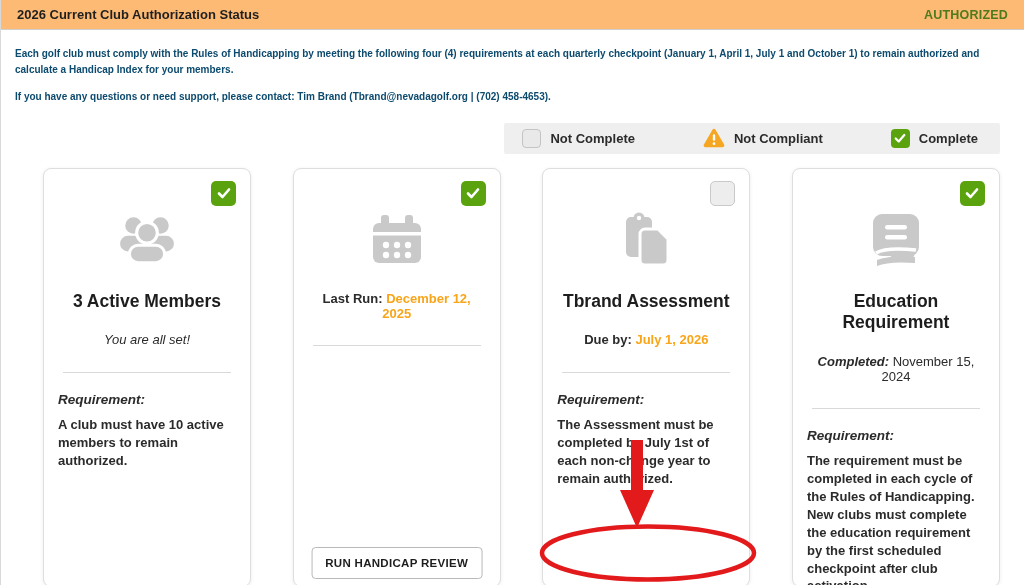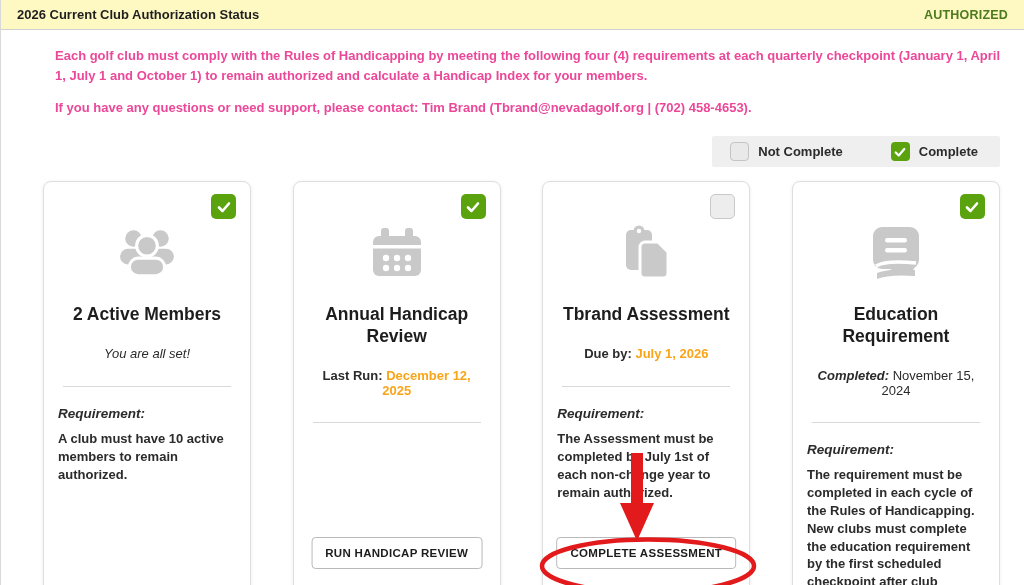--- a/index.html
+++ b/index.html
@@ -16,33 +16,33 @@
   body{
     font-family:"Liberation Sans","DejaVu Sans",sans-serif;
     background:#ffffff;
     color:var(--text-dark);
     border-left:1px solid #d9d9d9;
     overflow:hidden;
   }
   
   .panel-header{
     display:flex;justify-content:space-between;align-items:center;
-    background:#fef9c3;border-bottom:1px solid #cfcfcf;
+    background:#fdba74;border-bottom:1px solid #cfcfcf;
     padding:7px 16px;height:30px;
   }
   .panel-header .title{font-size:13px;font-weight:700;color:#1f1f1f;}
   .panel-header .status{font-size:12.5px;font-weight:700;color:var(--status-green);letter-spacing:.2px;}
   
   .intro{padding:16px 16px 0 14px;}
-  .intro p{font-size:13px;font-weight:600;line-height:1.55;color:#ec4899;margin-left:40px;}
+  .intro p{font-size:10px;font-weight:600;line-height:1.55;color:#0c4a6e;}
   .intro p + p{margin-top:12px;}
   
   .legend-row{display:flex;justify-content:flex-end;margin:18px 24px 0 0;}
   .legend{
-    display:flex;align-items:center;gap:48px;
+    display:flex;align-items:center;gap:68px;
     background:#efefef;border-radius:2px;padding:6px 22px 6px 18px;height:31px;
   }
   .legend-item{display:flex;align-items:center;gap:9px;}
   .legend-item .label{font-size:13px;font-weight:700;color:#2b2b2b;white-space:nowrap;}
   .checkbox-empty{
     width:19px;height:19px;background:#e9e9e9;border:1px solid #c4c4c4;border-radius:4px;
   }
   .checkbox-checked{
     width:19px;height:19px;background:var(--badge-green);border-radius:4px;
     display:flex;align-items:center;justify-content:center;
@@ -75,21 +75,21 @@
   .card-meta .meta-label{font-weight:700;}
   .card-meta .meta-label.italic{font-style:italic;}
   .card-meta .meta-value.orange{color:var(--date-orange);font-weight:700;}
   .card-meta .meta-value.plain{font-weight:400;color:#2b2b2b;}
   .card-meta .subtitle{font-weight:400;font-style:italic;}
   .card hr{border:none;border-top:1px solid #d9d9d9;margin:24px 5px 0 5px;}
   .req{margin-top:18px;font-size:13px;line-height:1.38;color:#2b2b2b;}
   .req .req-label{display:block;font-weight:700;font-style:italic;font-size:13.5px;margin-bottom:6px;}
   .req .req-text{font-weight:600;}
   .card-button{
-    position:absolute;bottom:30px;left:50%;transform:translateX(-50%);
+    position:absolute;bottom:7px;left:50%;transform:translateX(-50%);
     background:#fff;border:1px solid #b9b9b9;border-radius:4px;
     padding:9px 13px;font-family:inherit;
     font-size:11.5px;font-weight:700;letter-spacing:.3px;color:#1d1d1d;
     white-space:nowrap;cursor:pointer;
   }
   
   .annotation-arrow{
     position:absolute;bottom:58px;left:50%;transform:translateX(calc(-50% - 9px));
     width:52px;height:88px;pointer-events:none;z-index:3;
   }
@@ -109,20 +109,30 @@
 <section class="intro">
   <p>Each golf club must comply with the Rules of Handicapping by meeting the following four (4) requirements at each quarterly checkpoint (January 1, April 1, July 1 and October 1) to remain authorized and calculate a Handicap Index for your members.</p>
   <p>If you have any questions or need support, please contact: Tim Brand (Tbrand@nevadagolf.org | (702) 458-4653).</p>
 </section>
 
 <div class="legend-row">
   <div class="legend">
     <div class="legend-item">
       <span class="checkbox-empty"></span>
       <span class="label">Not Complete</span>
+    </div>
+    <div class="legend-item">
+      <span class="warning-triangle">
+        <svg viewBox="0 0 24 22">
+            <path d="M10.3 1.8 L0.9 18.2 a2 2 0 0 0 1.7 3 h18.8 a2 2 0 0 0 1.7 -3 L13.7 1.8 a2 2 0 0 0 -3.4 0 z" fill="#f5a623"></path>
+            <rect x="10.7" y="7" width="2.6" height="7" rx="1.3" fill="#fff"></rect>
+            <circle cx="12" cy="17.2" r="1.5" fill="#fff"></circle>
+          </svg>
+      </span>
+      <span class="label">Not Compliant</span>
     </div>
     <div class="legend-item">
       <span class="checkbox-checked">
         <svg viewBox="0 0 14 14">
             <path d="M2 7.5 L5.5 11 L12 3.5" stroke="#fff" stroke-width="2.6" fill="none" stroke-linecap="round" stroke-linejoin="round"></path>
           </svg>
       </span>
       <span class="label">Complete</span>
     </div>
   </div>
@@ -143,21 +153,21 @@
         <g fill="#c9c9c9">
           <circle cx="15" cy="10" r="8"></circle>
             <rect x="2" y="20" width="26" height="15" rx="7.5"></rect>
           <circle cx="41" cy="10" r="8"></circle>
             <rect x="28" y="20" width="26" height="15" rx="7.5"></rect>
           <circle cx="28" cy="17" r="10" stroke="#fff" stroke-width="3"></circle>
           <rect x="11" y="29" width="34" height="17" rx="8.5" stroke="#fff" stroke-width="3"></rect>
         </g>
       </svg>
     </div>
-    <h3 class="card-title">2 Active Members</h3>
+    <h3 class="card-title">3 Active Members</h3>
     <div class="card-meta">
       <span class="subtitle">You are all set!</span>
     </div>
     <hr>
     <div class="req">
       <span class="req-label">Requirement:</span>
       <span class="req-text">A club must have 10 active members to remain authorized.</span>
     </div>
   </div>
 
@@ -180,21 +190,20 @@
         <g fill="#fff">
           <circle cx="15" cy="30" r="3.2"></circle>
             <circle cx="26" cy="30" r="3.2"></circle>
             <circle cx="37" cy="30" r="3.2"></circle>
           <circle cx="15" cy="40" r="3.2"></circle>
             <circle cx="26" cy="40" r="3.2"></circle>
             <circle cx="37" cy="40" r="3.2"></circle>
         </g>
       </svg>
     </div>
-    <h3 class="card-title">Annual Handicap Review</h3>
     <div class="card-meta">
       <span class="meta-label">Last Run: </span><span class="meta-value orange">December 12, 2025</span>
     </div>
     <hr>
     <button class="card-button">RUN HANDICAP REVIEW</button>
   </div>
 
   <div class="card">
     <div class="badge-row">
       <span class="status-badge" data-status="not-complete">
@@ -213,21 +222,20 @@
     </div>
     <h3 class="card-title">Tbrand Assessment</h3>
     <div class="card-meta">
       <span class="meta-label">Due by: </span><span class="meta-value orange">July 1, 2026</span>
     </div>
     <hr>
     <div class="req">
       <span class="req-label">Requirement:</span>
       <span class="req-text">The Assessment must be completed by July 1st of each non-change year to remain authorized.</span>
     </div>
-    <button class="card-button">COMPLETE ASSESSMENT</button>
     <svg class="annotation-arrow" viewBox="0 0 52 88" preserveAspectRatio="none">
       <path d="M20 0 h12 v50 h11 L26 88 L9 50 h11 z" fill="#e31a1c"></path>
     </svg>
     <svg class="annotation-ellipse" viewBox="0 0 220 60" preserveAspectRatio="none">
       <ellipse cx="110" cy="30" rx="106" ry="26.5" fill="none" stroke="#e31a1c" stroke-width="4.5"></ellipse>
     </svg>
   </div>
 
   <div class="card">
     <div class="badge-row">

